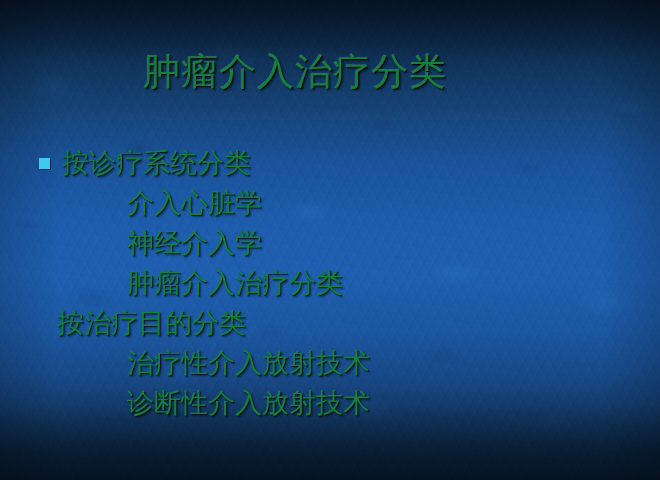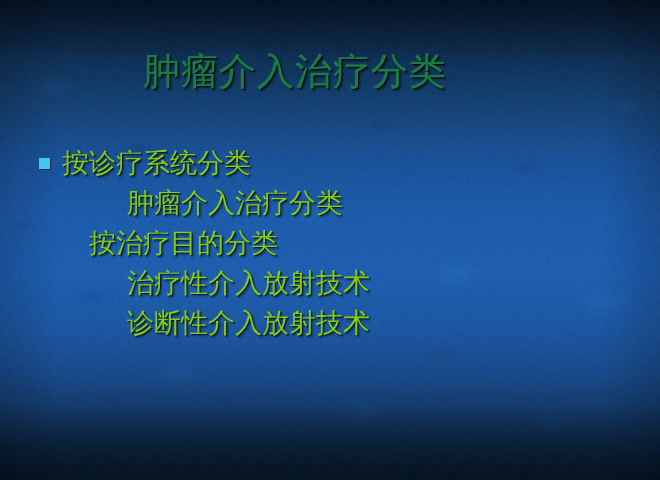--- a/index.html
+++ b/index.html
@@ -130,28 +130,28 @@
     top: 143px;
     width: 660px;
   }
 
   .line {
     position: relative;
     display: block;
     height: 40px;
     line-height: 40px;
     font-size: 27px;
-    color: #84cc16;
+    color: #15803d;
     white-space: nowrap;
     text-shadow:
       1px 1px 0 rgba(0,0,0,.62),
       2px 2px 2px rgba(0,0,0,.45);
   }
   .line.lvl-1 { padding-left: 62px; }
-  .line.lvl-1b { padding-left: 57px; margin-left: 32px; }
+  .line.lvl-1b { padding-left: 57px; }
   .line.lvl-2 { padding-left: 127px; }
 
   .bullet-mark {
     position: absolute;
     left: 39px;
     top: 15px;
     width: 11px;
     height: 11px;
     background: #3fc8f0;
     box-shadow: 1px 1px 0 rgba(0,0,0,.55);
@@ -171,21 +171,27 @@
 
     <div class="slide-title">肿瘤介入治疗分类</div>
 
     <div class="body-block">
 
       <div class="line lvl-1">
         <span class="bullet-mark"></span>
         <span>按诊疗系统分类</span>
       </div>
 
-
+      <div class="line lvl-2">
+        <span>介入心脏学</span>
+      </div>
+
+      <div class="line lvl-2">
+        <span>神经介入学</span>
+      </div>
 
       <div class="line lvl-2">
         <span>肿瘤介入治疗分类</span>
       </div>
 
       <div class="line lvl-1b">
         <span>按治疗目的分类</span>
       </div>
 
       <div class="line lvl-2">

